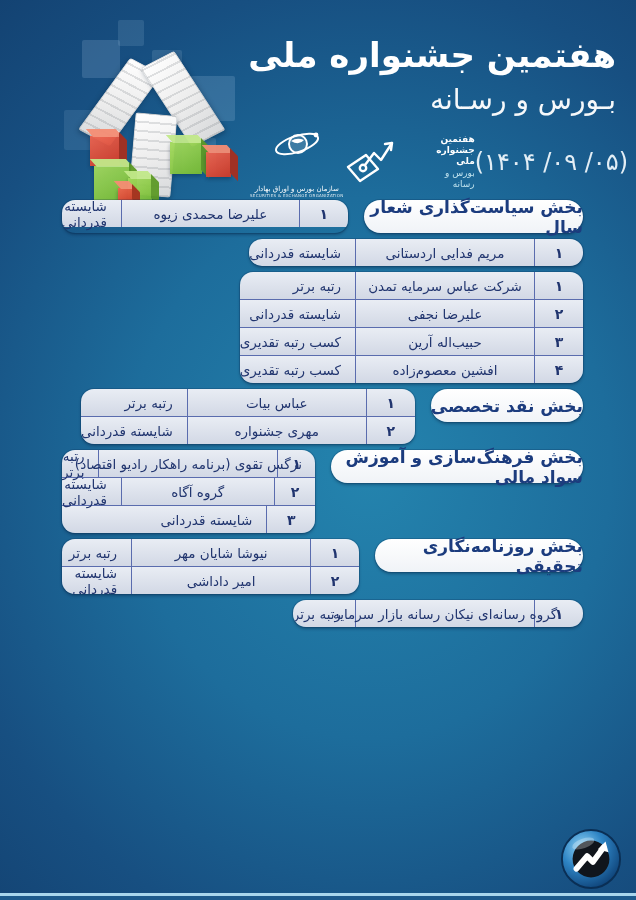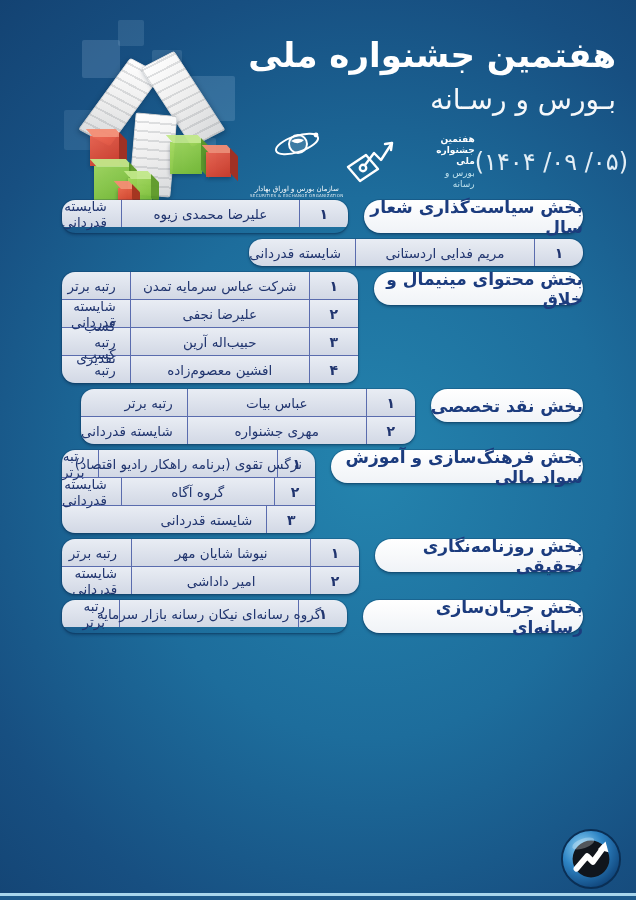--- a/index.html
+++ b/index.html
@@ -154,23 +154,20 @@
     <div class="rows">
   <div class="row">
     <div class="cell num">۱</div>
     <div class="cell name">مریم فدایی اردستانی</div>
     <div class="cell award">شایسته قدردانی</div>
   </div>
 </div>
   </section>
 
   <section class="section">
-    <div class="sec-header">
-      <h2 class="sec-title">بخش محتوای مینیمال و خلاق</h2>
-    </div>
     <div class="rows">
   <div class="row">
     <div class="cell num">۱</div>
     <div class="cell name">شرکت عباس سرمایه تمدن</div>
     <div class="cell award">رتبه برتر</div>
   </div>
 
   <div class="row">
     <div class="cell num">۲</div>
     <div class="cell name">علیرضا نجفی</div>
@@ -247,23 +244,20 @@
 
   <div class="row">
     <div class="cell num">۲</div>
     <div class="cell name">امیر داداشی</div>
     <div class="cell award">شایسته قدردانی</div>
   </div>
 </div>
   </section>
 
   <section class="section">
-    <div class="sec-header">
-      <h2 class="sec-title">بخش جریان‌سازی رسانه‌ای</h2>
-    </div>
     <div class="rows">
   <div class="row">
     <div class="cell num">۱</div>
     <div class="cell name">گروه رسانه‌ای نیکان رسانه بازار سرمایه</div>
     <div class="cell award">رتبه برتر</div>
   </div>
 </div>
   </section>
 </main>
 

